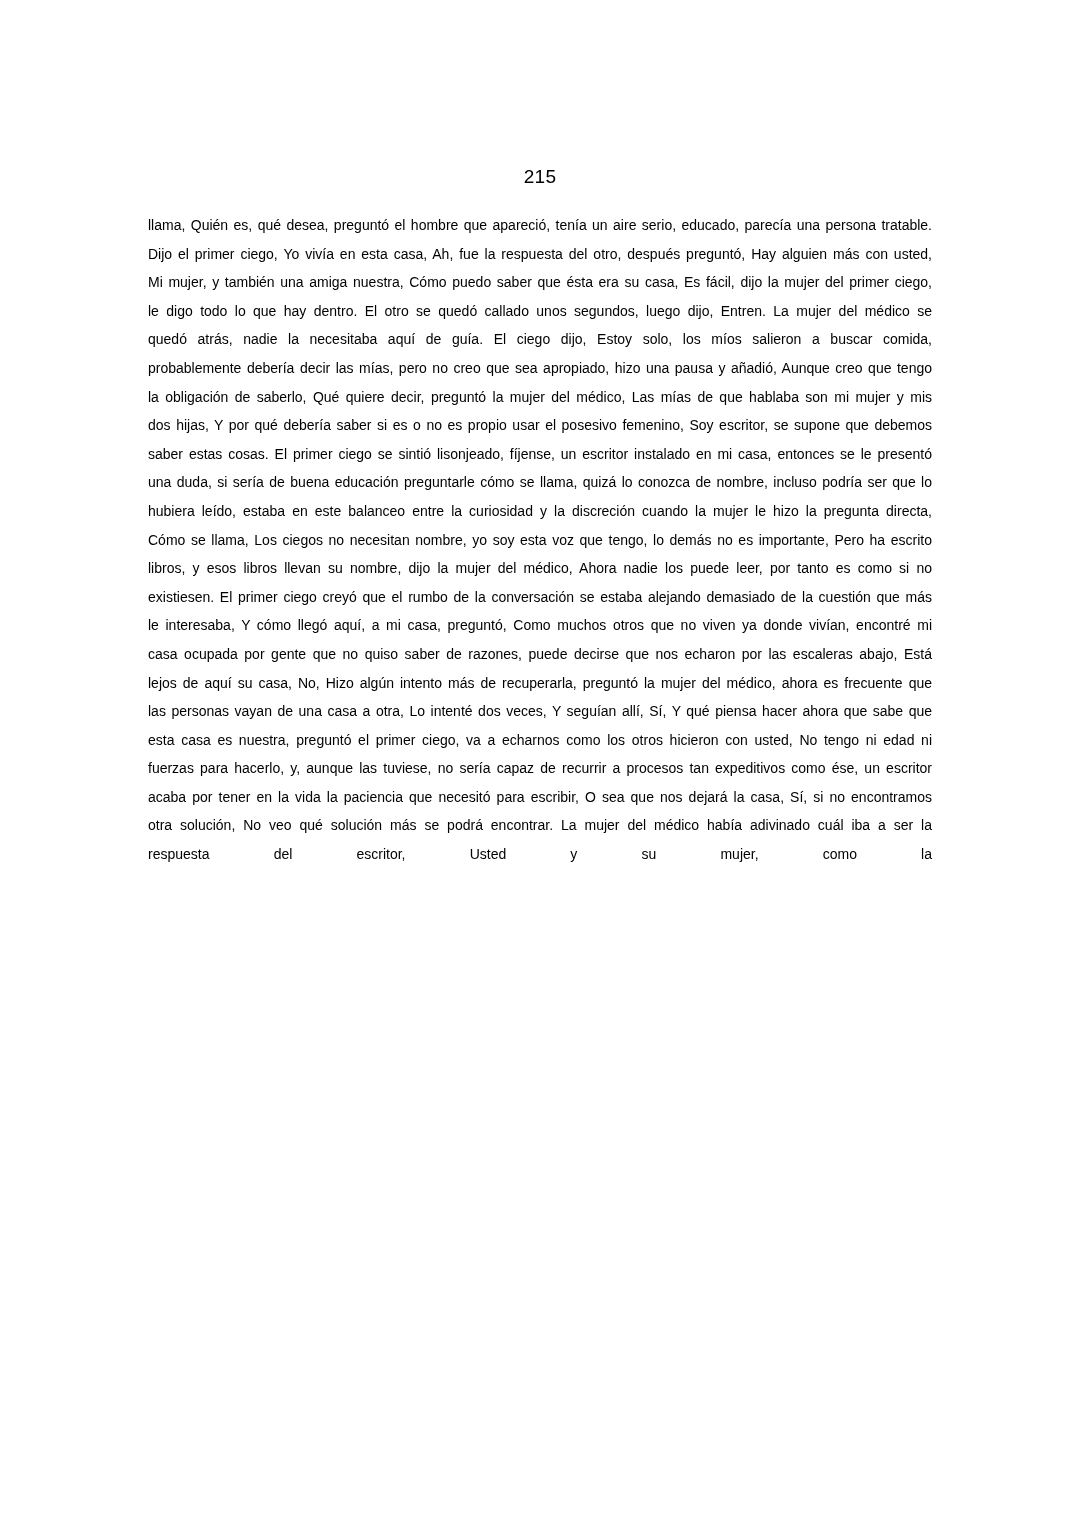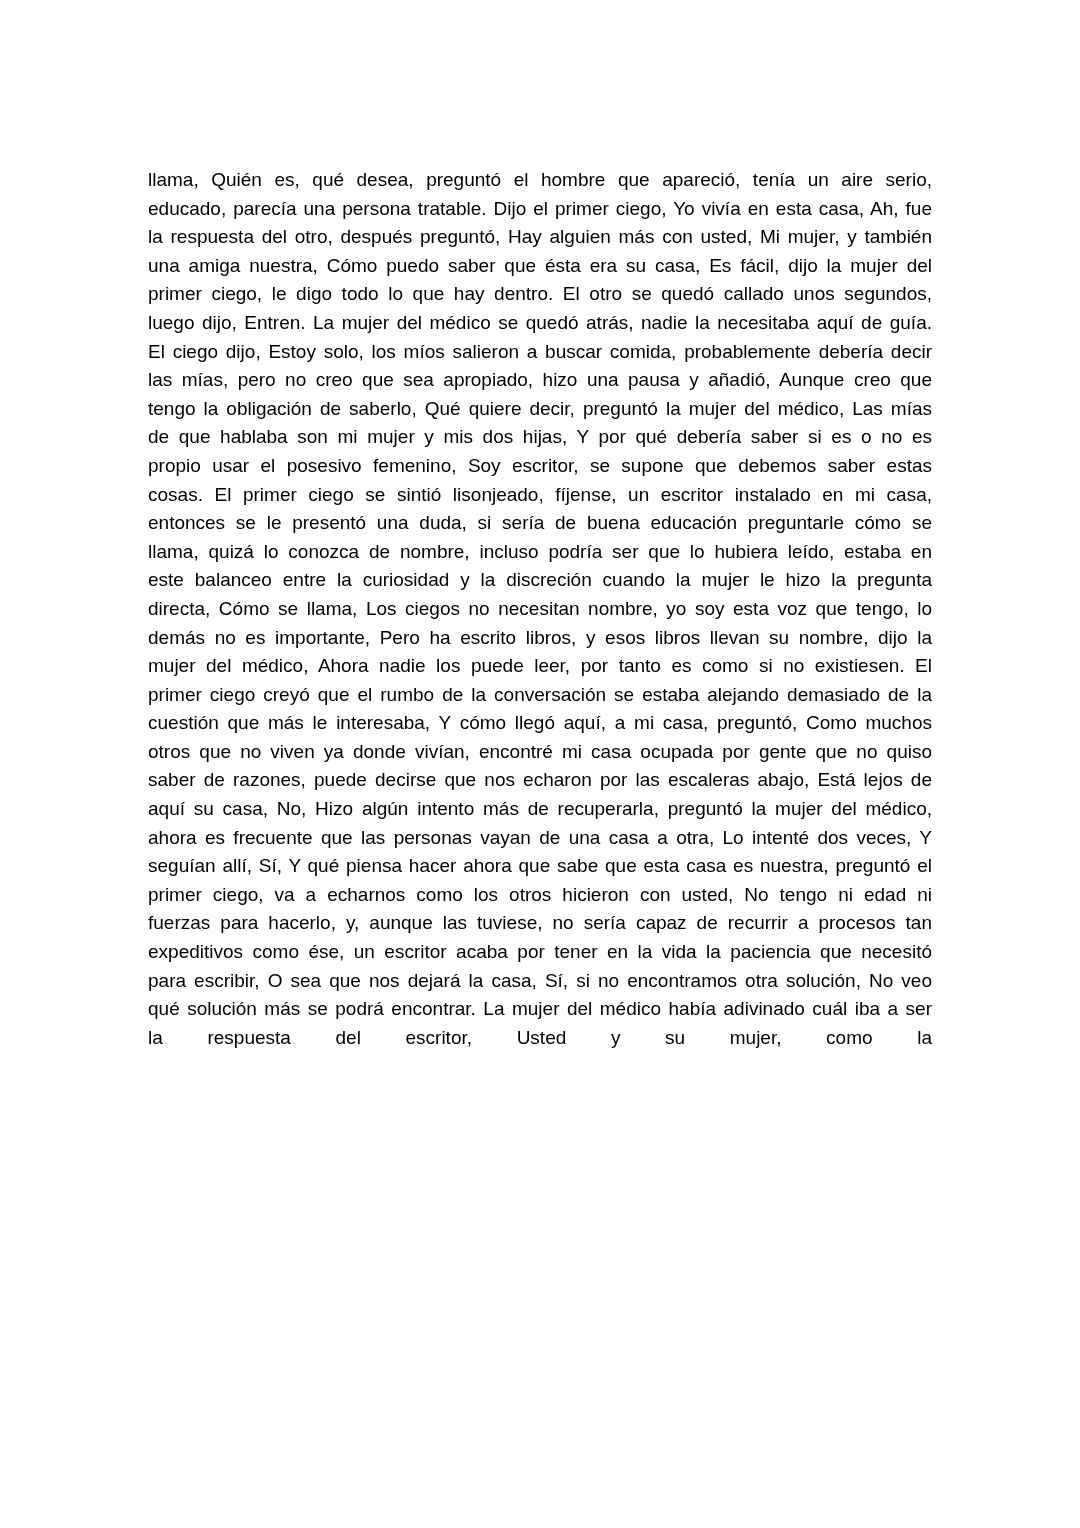--- a/index.html
+++ b/index.html
@@ -22,26 +22,27 @@
     background: #ffffff;
   }
   .page-number {
     text-align: center;
     font-size: 19px;
     line-height: 22px;
     margin-bottom: 23px;
     letter-spacing: 0.3px;
   }
   .body-text {
-    font-size: 19px;
+    font-size: 14px;
     line-height: 28.6px;
     text-align: justify;
     text-align-last: justify;
     word-spacing: 1.5px;
     hyphens: none;
   }
 </style>
 </head>
 <body>
 
 <div class="page">
+  <div class="page-number">215</div>
   <div class="body-text">llama, Quién es, qué desea, preguntó el hombre que apareció, tenía un aire serio, educado, parecía una persona tratable. Dijo el primer ciego, Yo vivía en esta casa, Ah, fue la respuesta del otro, después preguntó, Hay alguien más con usted, Mi mujer, y también una amiga nuestra, Cómo puedo saber que ésta era su casa, Es fácil, dijo la mujer del primer ciego, le digo todo lo que hay dentro. El otro se quedó callado unos segundos, luego dijo, Entren. La mujer del médico se quedó atrás, nadie la necesitaba aquí de guía. El ciego dijo, Estoy solo, los míos salieron a buscar comida, probablemente debería decir las mías, pero no creo que sea apropiado, hizo una pausa y añadió, Aunque creo que tengo la obligación de saberlo, Qué quiere decir, preguntó la mujer del médico, Las mías de que hablaba son mi mujer y mis dos hijas, Y por qué debería saber si es o no es propio usar el posesivo femenino, Soy escritor, se supone que debemos saber estas cosas. El primer ciego se sintió lisonjeado, fíjense, un escritor instalado en mi casa, entonces se le presentó una duda, si sería de buena educación preguntarle cómo se llama, quizá lo conozca de nombre, incluso podría ser que lo hubiera leído, estaba en este balanceo entre la curiosidad y la discreción cuando la mujer le hizo la pregunta directa, Cómo se llama, Los ciegos no necesitan nombre, yo soy esta voz que tengo, lo demás no es importante, Pero ha escrito libros, y esos libros llevan su nombre, dijo la mujer del médico, Ahora nadie los puede leer, por tanto es como si no existiesen. El primer ciego creyó que el rumbo de la conversación se estaba alejando demasiado de la cuestión que más le interesaba, Y cómo llegó aquí, a mi casa, preguntó, Como muchos otros que no viven ya donde vivían, encontré mi casa ocupada por gente que no quiso saber de razones, puede decirse que nos echaron por las escaleras abajo, Está lejos de aquí su casa, No, Hizo algún intento más de recuperarla, preguntó la mujer del médico, ahora es frecuente que las personas vayan de una casa a otra, Lo intenté dos veces, Y seguían allí, Sí, Y qué piensa hacer ahora que sabe que esta casa es nuestra, preguntó el primer ciego, va a echarnos como los otros hicieron con usted, No tengo ni edad ni fuerzas para hacerlo, y, aunque las tuviese, no sería capaz de recurrir a procesos tan expeditivos como ése, un escritor acaba por tener en la vida la paciencia que necesitó para escribir, O sea que nos dejará la casa, Sí, si no encontramos otra solución, No veo qué solución más se podrá encontrar. La mujer del médico había adivinado cuál iba a ser la respuesta del escritor, Usted y su mujer, como la</div>
 </div>
 
 </body></html>

